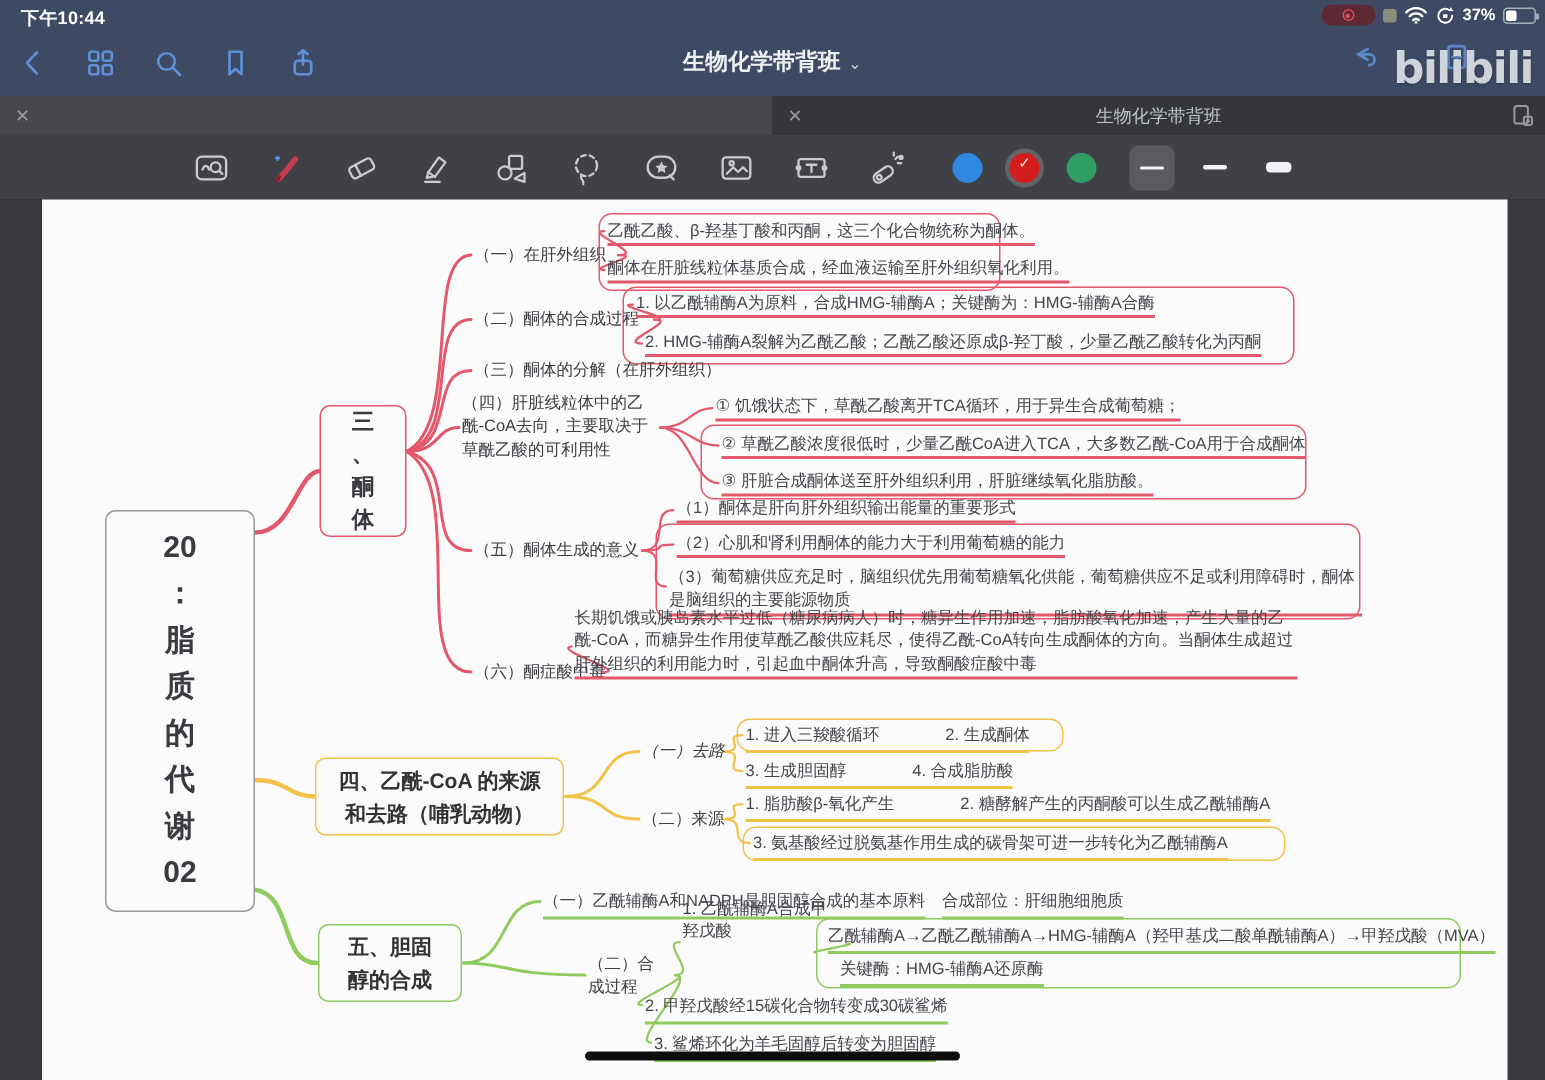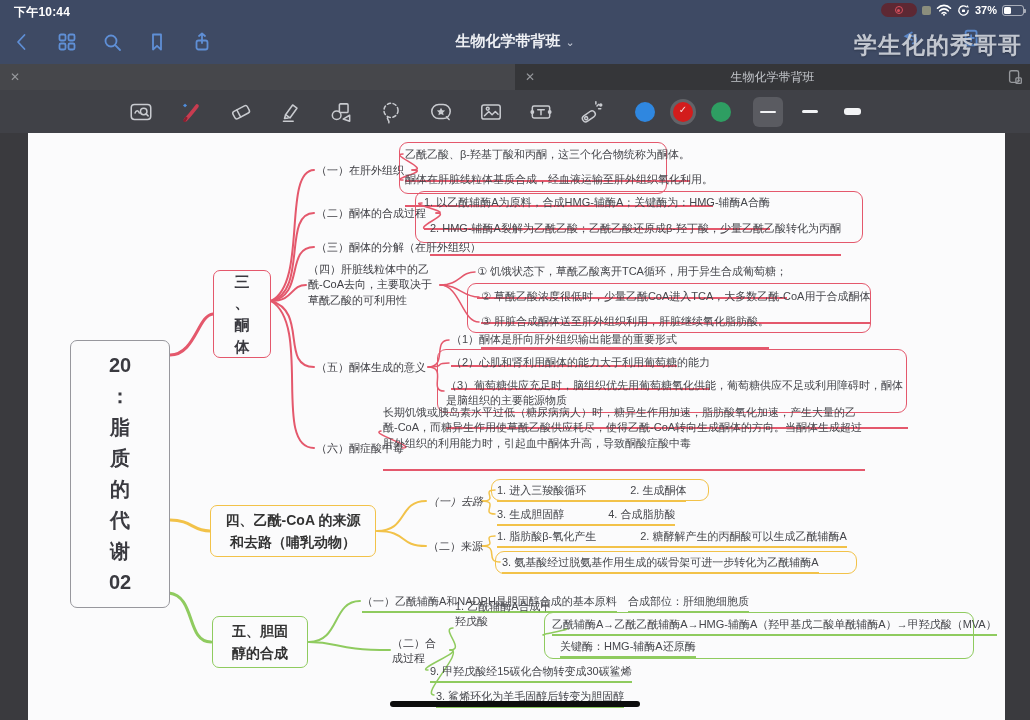--- a/index.html
+++ b/index.html
@@ -69,21 +69,21 @@
   .paper { position:absolute; left:28px; top:0; width:977px; height:587px; background:#fbfbfc; }
   #mmsvg { position:absolute; left:0; top:0; }
   .mm-node { position:absolute; color:var(--ink); font-size:11px; line-height:1.4; white-space:pre-line; z-index:3; }
   .mm-label { font-size:11px; color:#3d3d42; white-space:pre-line; }
   .mm-box { border:1.6px solid; border-radius:7px; background:#fbfbfc; display:flex; flex-direction:column;
     align-items:center; justify-content:center; text-align:center; z-index:3; }
   .mm-root { border-color:var(--gray); color:#3a3a40; font-size:20px; font-weight:600; line-height:1.55; }
   .mm-b3 { border-color:var(--branch_red); color:#3a3a40; font-size:15px; font-weight:600; line-height:1.45; }
   .mm-b4 { border-color:var(--branch_yellow); color:#333; font-size:14px; font-weight:700; line-height:1.6; }
   .mm-b5 { border-color:var(--branch_green); color:#333; font-size:14px; font-weight:700; line-height:1.6; }
-  .ul-r { border-bottom:2px solid var(--branch_red); padding-bottom:18px; }
+  .ul-r { border-bottom:2px solid var(--branch_red); padding-bottom:0; }
   .ul-y { border-bottom:2px solid var(--branch_yellow); padding-bottom:2px; }
   .ul-g { border-bottom:2px solid var(--branch_green); padding-bottom:2px; }
   .grp { position:absolute; border:1.5px solid; border-radius:9px; z-index:1; }
 
   .home-indicator { position:absolute; left:390px; top:701px; width:250px; height:6px; border-radius:3px; background:#0d0d0d; z-index:9; }
 </style>
 </head>
 <body>
 
 <div id="app">
@@ -148,21 +148,21 @@
       <div class="wm-icons">
         <svg width="20" height="20" viewBox="0 0 22 22">
             <path d="M13 5 L6 9 L13 13 M6 9 H14 a4 4 0 0 1 0 8"></path>
           </svg>
         <svg width="20" height="20" viewBox="0 0 22 22">
             <rect x="4" y="3" width="12" height="16" rx="2"></rect>
             <path d="M10 8 V14 M7 11 H13"></path>
           </svg>
       </div>
       <div class="wm-wrap">
-        <span class="wm-text">学生化的秀哥哥</span>
+        <span class="wm-logo">bilibili</span>
       </div>
     </div>
   </div>
 
   <div class="tabbar">
     <div class="tab inactive">
       <span class="x">✕</span>
     </div>
     <div class="tab active">
       <span class="x">✕</span>
@@ -359,19 +359,19 @@
         <div class="mm-node ul-y" style="left: 497px; top: 396px;">1. 脂肪酸β-氧化产生　　　　2. 糖酵解产生的丙酮酸可以生成乙酰辅酶A</div>
         <div class="mm-node ul-y" style="left: 502px; top: 422px;">3. 氨基酸经过脱氨基作用生成的碳骨架可进一步转化为乙酰辅酶A</div>
         <div class="mm-node ul-g" style="left: 362px; top: 461px;">（一）乙酰辅酶A和NADPH是胆固醇合成的基本原料</div>
         <div class="mm-node ul-g" style="left: 628px; top: 461px;">合成部位：肝细胞细胞质</div>
         <div class="mm-node mm-label" style="left: 392px; top: 503px; width: 62px;">（二）合
 成过程</div>
         <div class="mm-node " style="left: 455px; top: 466px; width: 112px;">1. 乙酰辅酶A合成甲
 羟戊酸</div>
         <div class="mm-node ul-g" style="left: 552px; top: 484px;">乙酰辅酶A→乙酰乙酰辅酶A→HMG-辅酶A（羟甲基戊二酸单酰辅酶A）→甲羟戊酸（MVA）</div>
         <div class="mm-node ul-g" style="left: 560px; top: 506px;">关键酶：HMG-辅酶A还原酶</div>
-        <div class="mm-node ul-g" style="left: 430px; top: 531px;">9. 甲羟戊酸经15碳化合物转变成30碳鲨烯</div>
+        <div class="mm-node ul-g" style="left: 430px; top: 531px;">2. 甲羟戊酸经15碳化合物转变成30碳鲨烯</div>
         <div class="mm-node ul-g" style="left: 436px; top: 556px;">3. 鲨烯环化为羊毛固醇后转变为胆固醇</div>
       </div>
   </div>
 
   <div class="home-indicator"></div>
 </div>
 
 </body></html>

